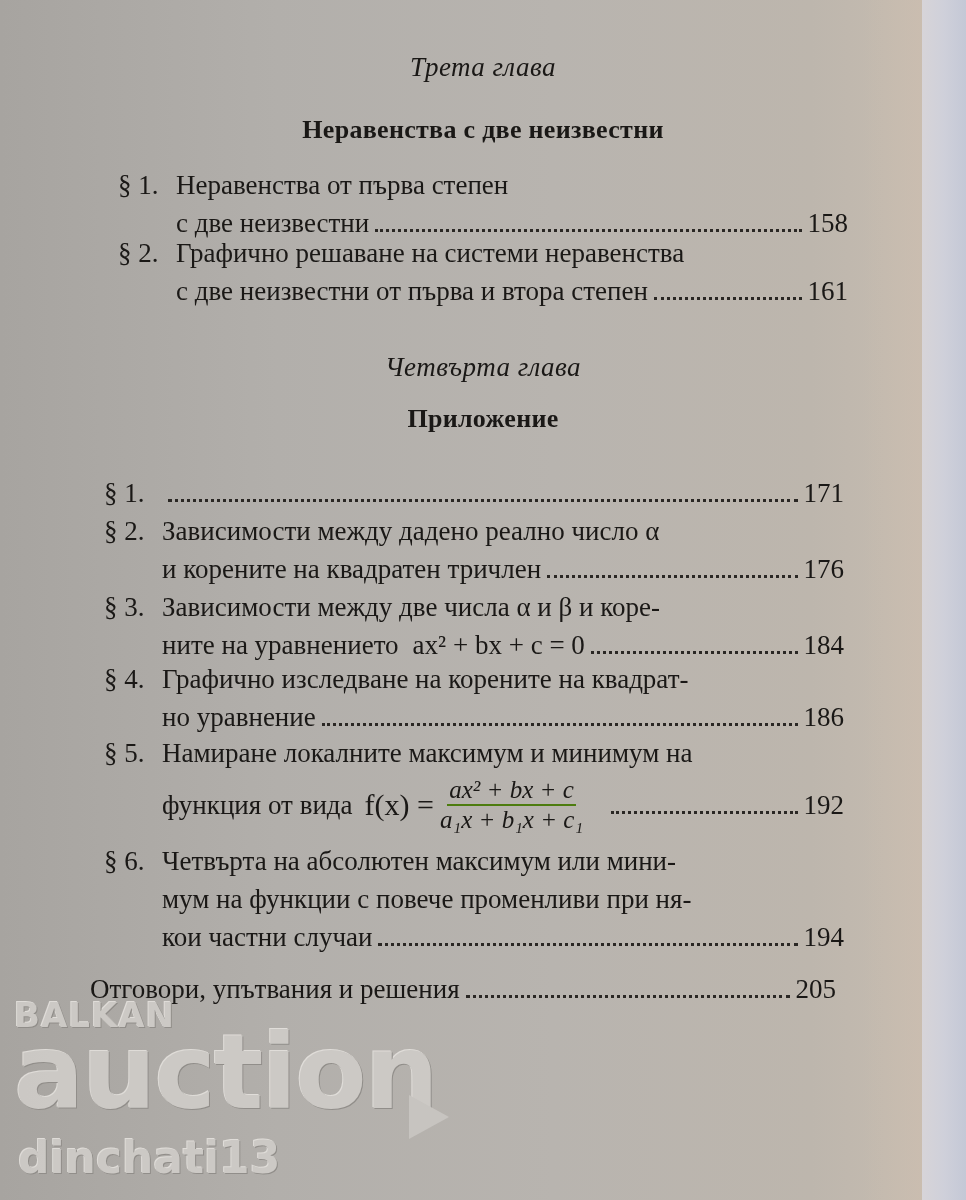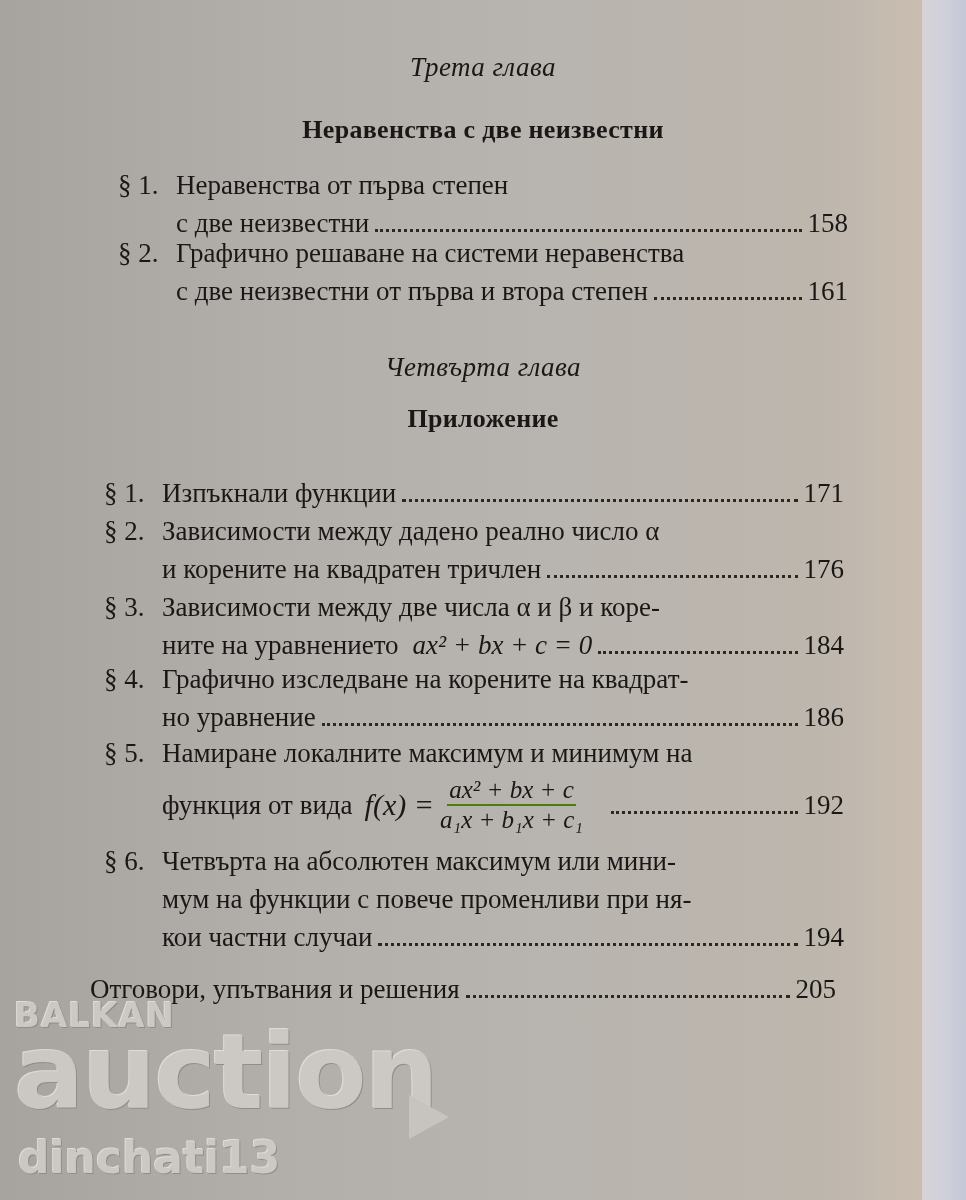--- a/index.html
+++ b/index.html
@@ -32,21 +32,21 @@
     }
     .entry { position: absolute; font-size: 27px; line-height: 38px; }
     .entry .line { display: flex; align-items: baseline; white-space: nowrap; height: 38px; }
     .entry .num { display: inline-block; width: 58px; }
     .entry .indent { display: inline-block; width: 58px; }
     .entry .dots {
       flex: 1; overflow: hidden; margin: 0 6px;
       border-bottom: 3px dotted #2a2724; height: 0; align-self: flex-end; margin-bottom: 10px;
     }
     .entry .page-no { text-align: right; }
-    .math { font-style: italic; font-family: "Liberation Serif", serif; }
+    .math { font-family: "Liberation Serif", serif; }
     .frac { display: inline-flex; flex-direction: column; align-items: center; vertical-align: middle; font-style: italic; font-size: 25px; line-height: 28px; margin-left: 4px; }
     .frac .top { border-bottom: 2px solid #4d7c0f; padding: 0 2px; }
     .frac .bot { padding: 0 2px; }
     .watermark {
       position: absolute; left: 14px; top: 995px; color: #cfccc8;
       font-family: "DejaVu Sans", sans-serif; font-weight: bold;
       text-shadow: 1px 1px 0 #8f8c88, -1px -1px 0 #e4e1dd;
       opacity: 0.92;
     }
     .wm-brand { position: absolute; left: 0; top: 0; font-size: 34px; letter-spacing: 1px; }
@@ -92,21 +92,20 @@
     <span class="page-no">161</span>
   </div>
 </div>
 
 <div class="chapter-label" style="top:352px;">Четвърта глава</div>
 <div class="chapter-title" style="top:404px;">Приложение</div>
 
 <div class="entry" style="left:104px; top:474px; width:740px;">
   <div class="line">
     <span class="num">§ 1.</span>
-    <span>Изпъкнали функции</span>
     <span class="dots"></span>
     <span class="page-no">171</span>
   </div>
 </div>
 
 <div class="entry" style="left:104px; top:512px; width:740px;">
   <div class="line">
     <span class="num">§ 2.</span>
     <span>Зависимости между дадено реално число α</span>
   </div>

